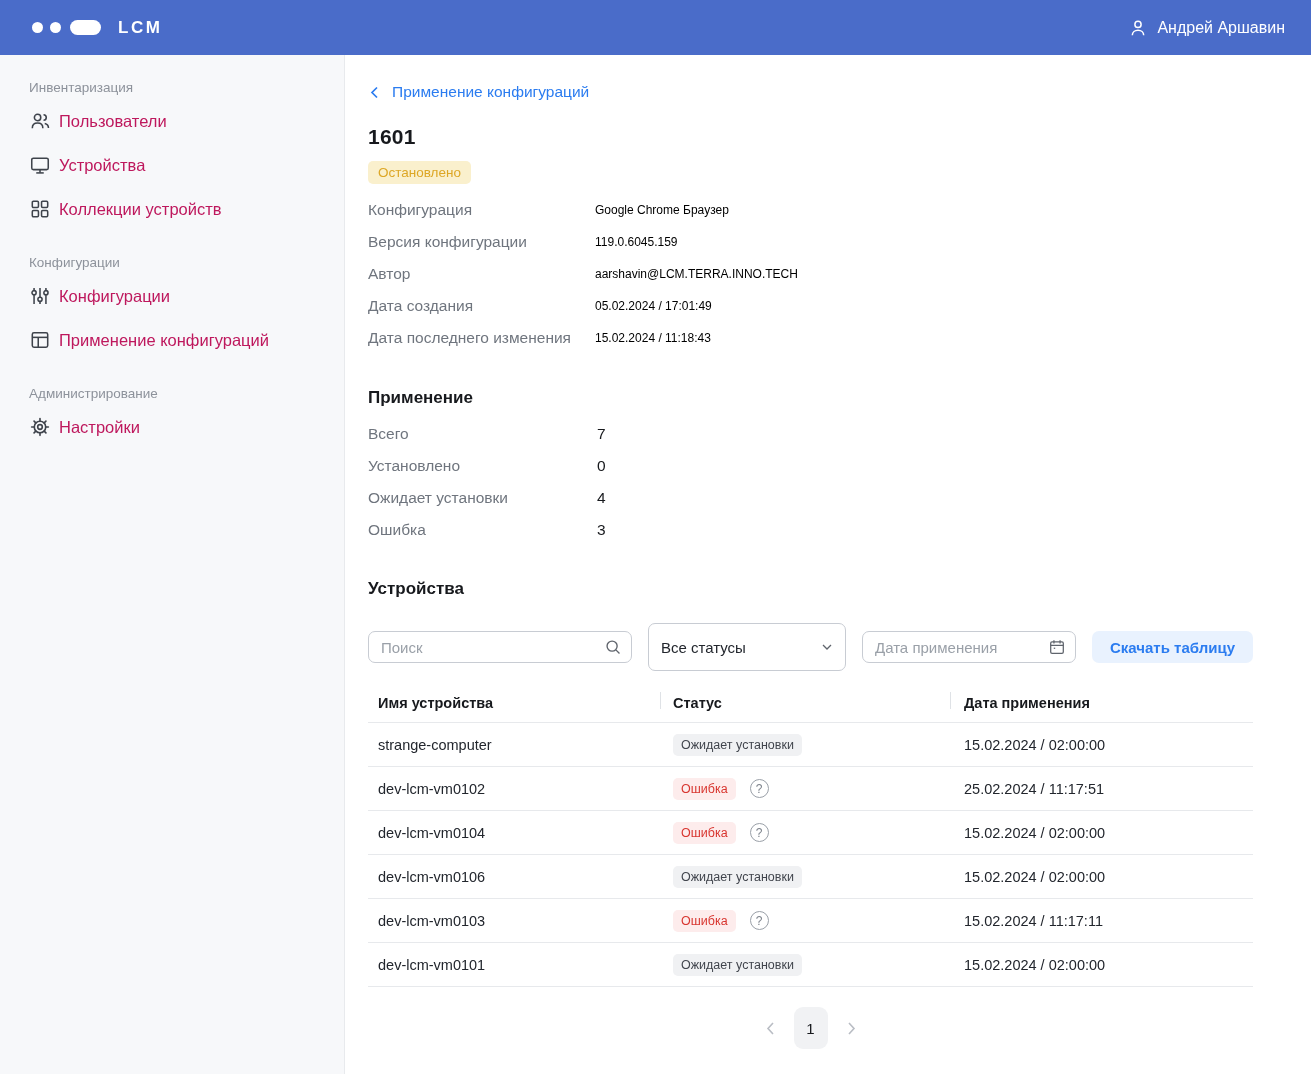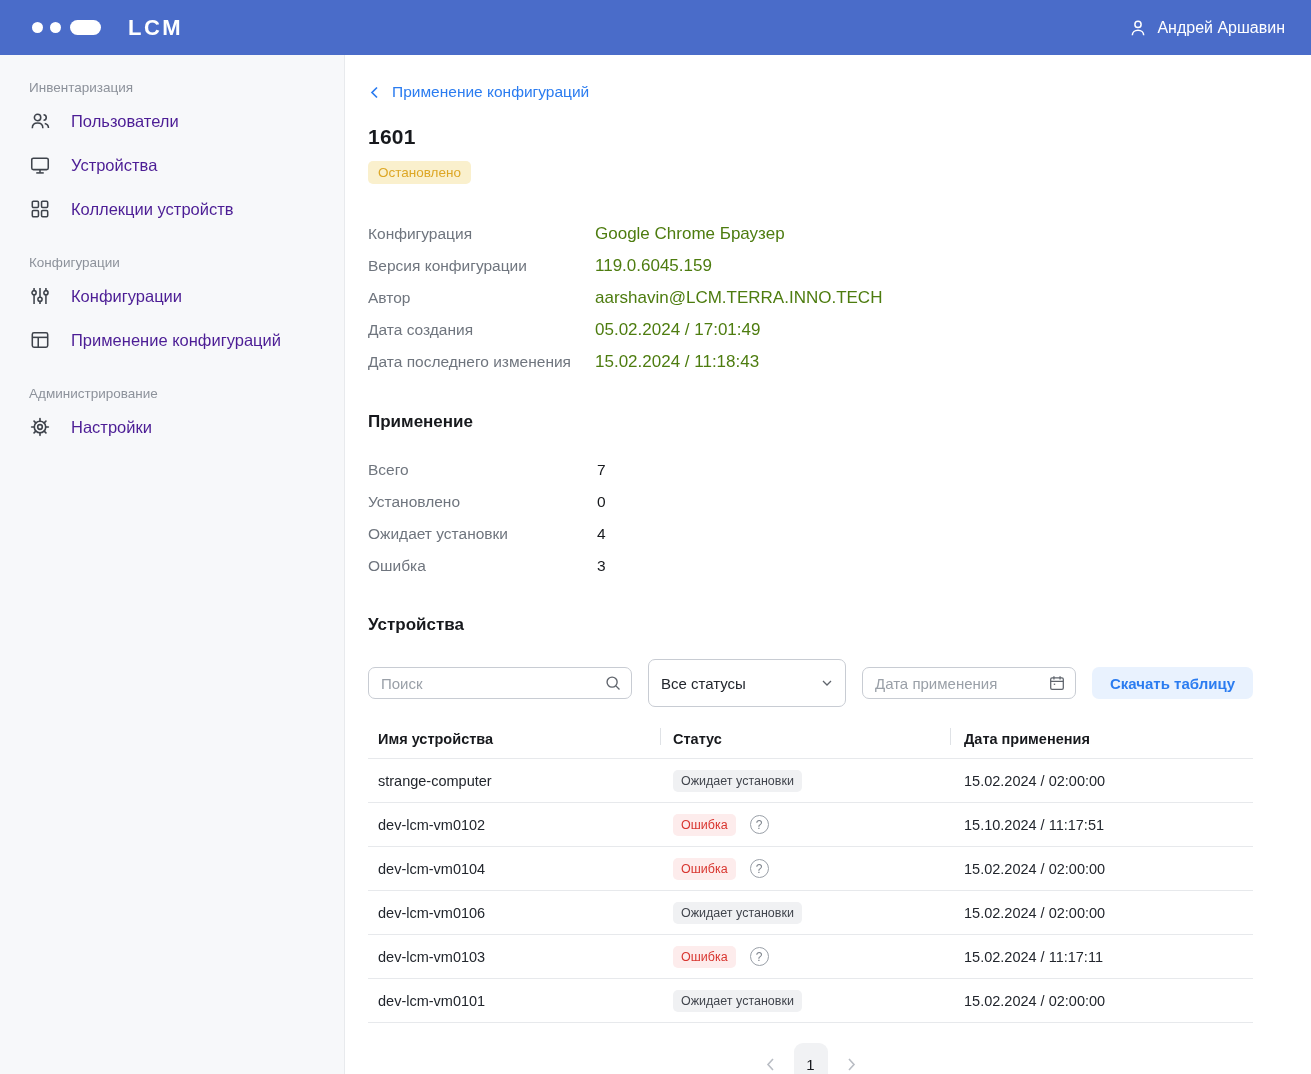--- a/index.html
+++ b/index.html
@@ -5,55 +5,55 @@
   * { margin:0; padding:0; box-sizing:border-box; }
   html,body { width:1311px; height:1074px; overflow:hidden; background:#fff;
     font-family:"Liberation Sans", sans-serif; color:#17191d; }
 
   
   .topbar { height:55px; background:#4a6cc9; display:flex; align-items:center;
     justify-content:space-between; padding:0 26px 0 32px; }
   .logo { display:flex; align-items:center; gap:7px; }
   .logo .dot { width:11px; height:11px; border-radius:50%; background:#fff; }
   .logo .pill { width:31px; height:15px; border-radius:8px; background:#fff; margin-left:2px; }
-  .logo .logo-text { color:#fff; font-size:22px; font-weight:bold; letter-spacing:2.5px; margin-left:20px; }
+  .logo .logo-text { color:#fff; font-size:17px; font-weight:bold; letter-spacing:2.5px; margin-left:10px; }
   .user { display:flex; align-items:center; gap:9px; color:#fff; font-size:16px; cursor:pointer; }
   .user svg { display:block; }
 
   
   .layout { display:flex; height:1019px; }
   .sidebar { width:345px; flex:0 0 345px; background:#f7f8fa; border-right:1px solid #e8eaed;
     padding:12px 16px 16px 29px; }
   .nav-section-label { color:#8d929b; font-size:13.5px; margin:16px 0 4px 0; }
   .nav-section-label:first-child { margin-top:13px; }
-  .nav-item { display:flex; align-items:center; gap:20px; height:44px; cursor:pointer;
-    font-size:16.5px; color:#4c1d95; border-radius:8px; }
+  .nav-item { display:flex; align-items:center; gap:8px; height:44px; cursor:pointer;
+    font-size:16.5px; color:#be185d; border-radius:8px; }
   .nav-item .nav-icon { width:22px; height:22px; display:flex; align-items:center; justify-content:center; }
   .nav-item svg { stroke:#3e434b; }
   .nav-gap { height:8px; }
 
   
   .main { flex:1; padding:28px 58px 0 23px; }
   .content { width:885px; }
 
   .breadcrumb { display:flex; align-items:center; gap:10px; color:#2b7cf0; font-size:15.5px;
     cursor:pointer; width:fit-content; }
   .page-title { font-size:21px; font-weight:bold; margin-top:24px; letter-spacing:.2px; }
   .status-badge { display:inline-block; margin-top:12px; background:#faf0cd; color:#dda726;
     font-size:13.5px; padding:4px 10px; border-radius:5px; }
 
   
-  .details { margin-top:40px; }
+  .details { margin-top:16px; }
   .detail-row { display:flex; margin-bottom:12px; }
   .detail-label { width:227px; flex:0 0 227px; color:#6f757e; font-size:15.5px; line-height:20px; }
-  .detail-value { font-size:17px; line-height:20px; color:#4d7c0f; }
+  .detail-value { font-size:12px; line-height:20px; color:#000000; }
 
   .section-title { font-size:17px; font-weight:bold; margin:40px 0 0 0; }
 
-  .result-rows { margin-top:28px; }
+  .result-rows { margin-top:16px; }
   .result-row { display:flex; margin-bottom:13px; height:19px; align-items:center; }
   .result-label { width:229px; flex:0 0 229px; color:#6f757e; font-size:15.5px; }
   .result-value { font-size:15.5px; color:#17191d; }
 
   
   .filter-bar { display:flex; align-items:center; margin-top:24px; gap:16px;border-radius:8px; }
   .search-box { position:relative; width:264px; }
   .search-box input { width:100%; height:32px; border:1px solid #c8ccd3; border-radius:7px;
     padding:0 34px 0 12px; font-size:15px; font-family:inherit; color:#17191d; outline:none; }
   .search-box input::placeholder { color:#9aa0a8; }
@@ -311,21 +311,21 @@
           </td>
           <td>15.02.2024 / 02:00:00</td>
         </tr>
 
         <tr class="device-row">
           <td>dev-lcm-vm0102</td>
           <td>
             <span class="badge error">Ошибка</span>
             <span class="q-icon">?</span>
           </td>
-          <td>15.10.2024 / 11:17:51</td>
+          <td>25.02.2024 / 11:17:51</td>
         </tr>
 
         <tr class="device-row">
           <td>dev-lcm-vm0104</td>
           <td>
             <span class="badge error">Ошибка</span>
             <span class="q-icon">?</span>
           </td>
           <td>15.02.2024 / 02:00:00</td>
         </tr>

